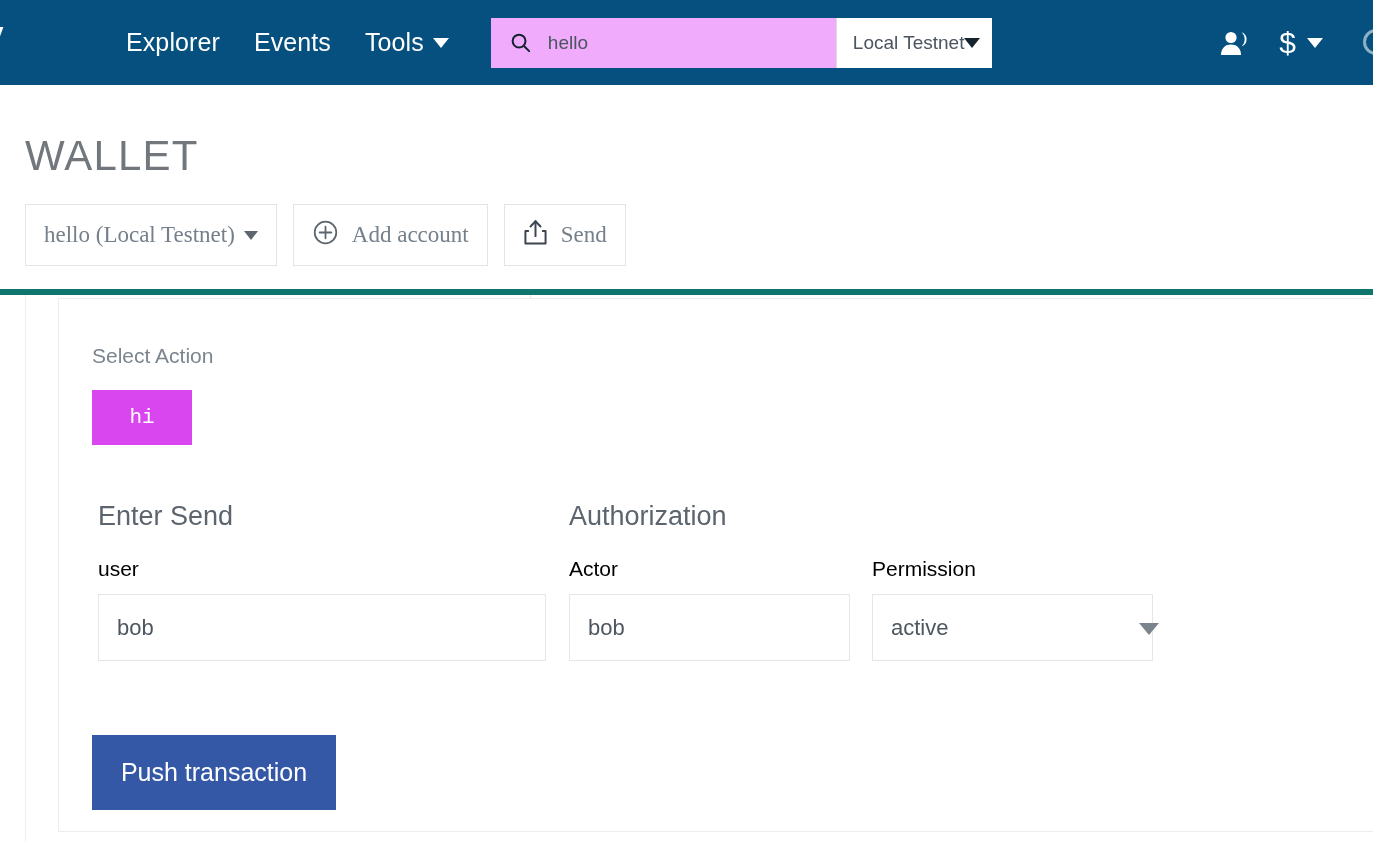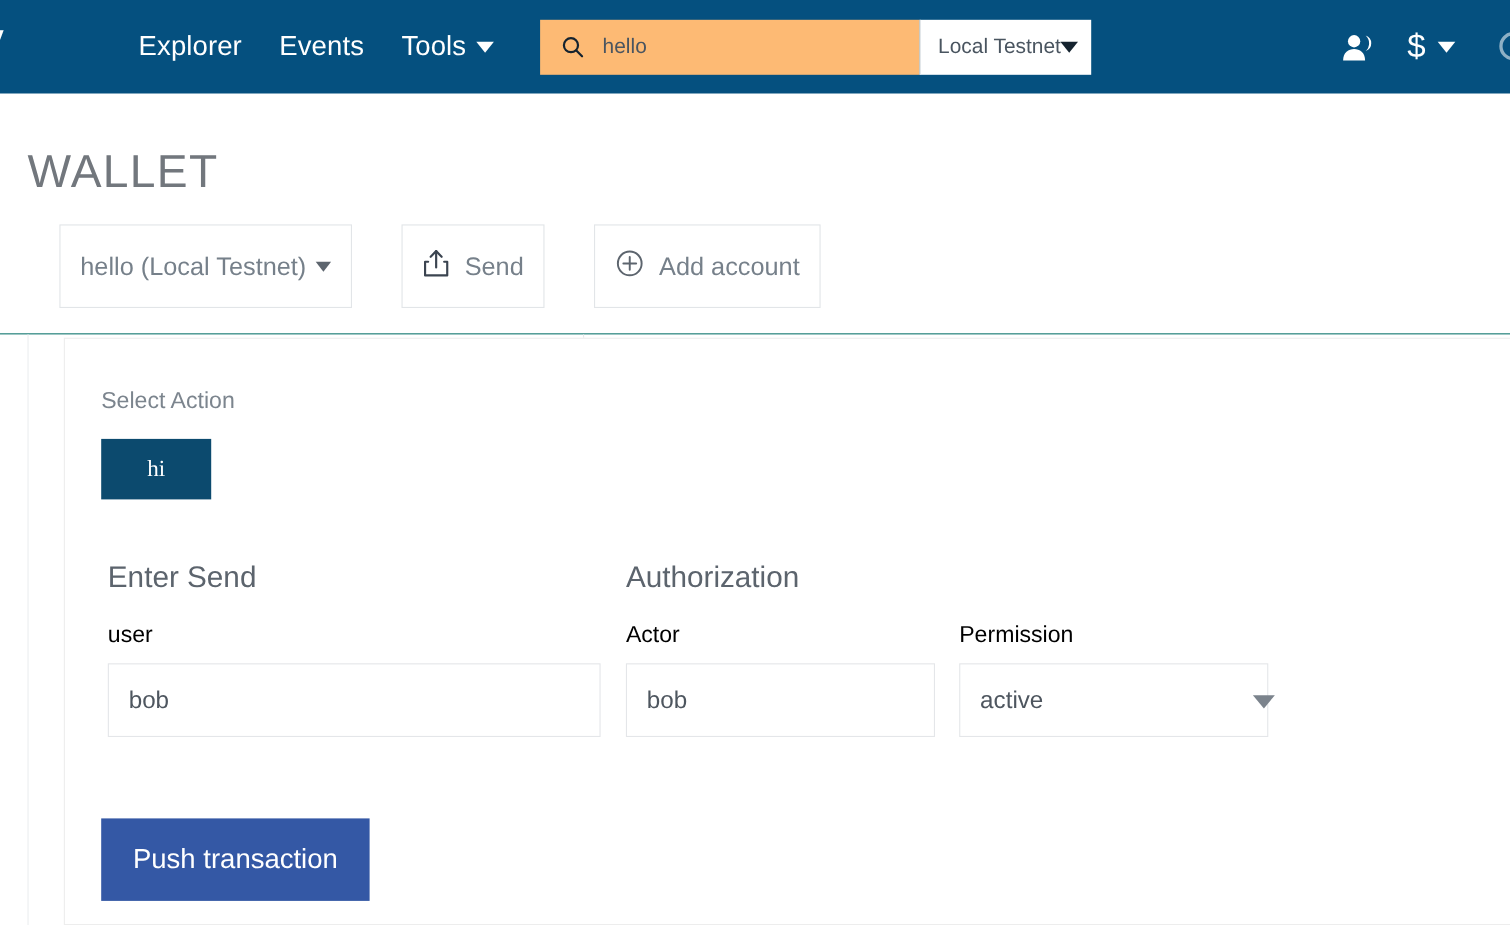--- a/index.html
+++ b/index.html
@@ -68,21 +68,21 @@
   }
 
   .search-wrap {
     display: flex;
     align-items: stretch;
     margin-left: 42px;
     height: 50px;
   }
   .search-box {
     width: 345px;
-    background: #fdba74;
+    background: #f0abfc;
     display: flex;
     align-items: center;
     padding-left: 18px;
     box-sizing: border-box;
     gap: 16px;
   }
   .search-icon svg { display: block; }
   .search-input {
     border: none;
     outline: none;
@@ -170,46 +170,45 @@
     line-height: 52px;
   }
   .toolbar {
     display: flex;
     gap: 16px;
     padding: 22px 0 0 25px;
   }
   .tb-btn {
     border: 1px solid #e2e5e8;
     background: #ffffff;
-    height: 76px;
+    height: 62px;
     display: flex;
     align-items: center;
     padding: 0 18px;
     box-sizing: border-box;
     font-size: 23px;
     color: #76808a;
     cursor: pointer;
     gap: 13px;
     white-space: nowrap;
-    font-family: Liberation Sans, sans-serif;
-    margin-left: 29px;
+    font-family: Liberation Serif, serif;
   }
   .tb-btn .tb-caret {
     width: 0; height: 0;
     border-left: 7px solid transparent;
     border-right: 7px solid transparent;
     border-top: 9px solid #5d656e;
     margin-left: -4px;
   }
 
   
   .content-area {
     position: relative;
     margin-top: 23px;
-    border-top: 1px solid #0f766e;
+    border-top: 6px solid #0f766e;
   }
   .outer-rail {
     position: absolute;
     left: 25px;
     top: 0;
     width: 1px;
     height: 559px;
     background: #eceef0;
   }
   .col-tick {
@@ -234,29 +233,29 @@
   .select-action-label {
     font-size: 21px;
     color: #7c858e;
     padding: 45px 0 0 33px;
     line-height: 24px;
   }
   .action-chip {
     margin: 22px 0 0 33px;
     width: 100px;
     height: 55px;
-    background: #0c4a6e;
+    background: #d946ef;
     color: #ffffff;
     font-size: 21px;
     display: flex;
     align-items: center;
     justify-content: center;
     cursor: pointer;
     border: none;
-    font-family: Liberation Serif, serif;
+    font-family: Liberation Mono, monospace;
   }
 
   .form-row {
     display: flex;
     padding: 56px 0 0 39px;
   }
   .section-title {
     font-size: 27px;
     color: #5c646d;
     font-weight: 400;
@@ -379,37 +378,37 @@
 
   <h1 class="page-title">WALLET</h1>
 
   <div class="toolbar">
     <div class="tb-btn">
       <span>hello (Local Testnet)</span>
       <span class="tb-caret"></span>
     </div>
     <div class="tb-btn">
       <span>
+        <svg width="27" height="27" viewBox="0 0 26 26" fill="none" stroke="#5d656e" stroke-width="1.7">
+          <circle cx="13" cy="13" r="10.4"></circle>
+          <line x1="13" y1="7.4" x2="13" y2="18.6" stroke-linecap="round"></line>
+          <line x1="7.4" y1="13" x2="18.6" y2="13" stroke-linecap="round"></line>
+        </svg>
+      </span>
+      <span>Add account</span>
+    </div>
+    <div class="tb-btn">
+      <span>
         <svg width="25" height="27" viewBox="0 0 24 26" fill="none" stroke="#3b4450" stroke-width="1.9" stroke-linecap="round" stroke-linejoin="round">
           <path d="M5 11.5 L2.3 11.5 L2.3 23.5 L21.7 23.5 L21.7 11.5 L19 11.5"></path>
           <line x1="12" y1="2.2" x2="12" y2="16.5"></line>
           <polyline points="7.2,7.2 12,2.2 16.8,7.2"></polyline>
         </svg>
       </span>
       <span>Send</span>
-    </div>
-    <div class="tb-btn">
-      <span>
-        <svg width="27" height="27" viewBox="0 0 26 26" fill="none" stroke="#5d656e" stroke-width="1.7">
-          <circle cx="13" cy="13" r="10.4"></circle>
-          <line x1="13" y1="7.4" x2="13" y2="18.6" stroke-linecap="round"></line>
-          <line x1="7.4" y1="13" x2="18.6" y2="13" stroke-linecap="round"></line>
-        </svg>
-      </span>
-      <span>Add account</span>
     </div>
   </div>
 
   <div class="content-area">
     <div class="outer-rail"></div>
     <div class="col-tick"></div>
 
     <div class="card">
 
       <div class="select-action-label">Select Action</div>

